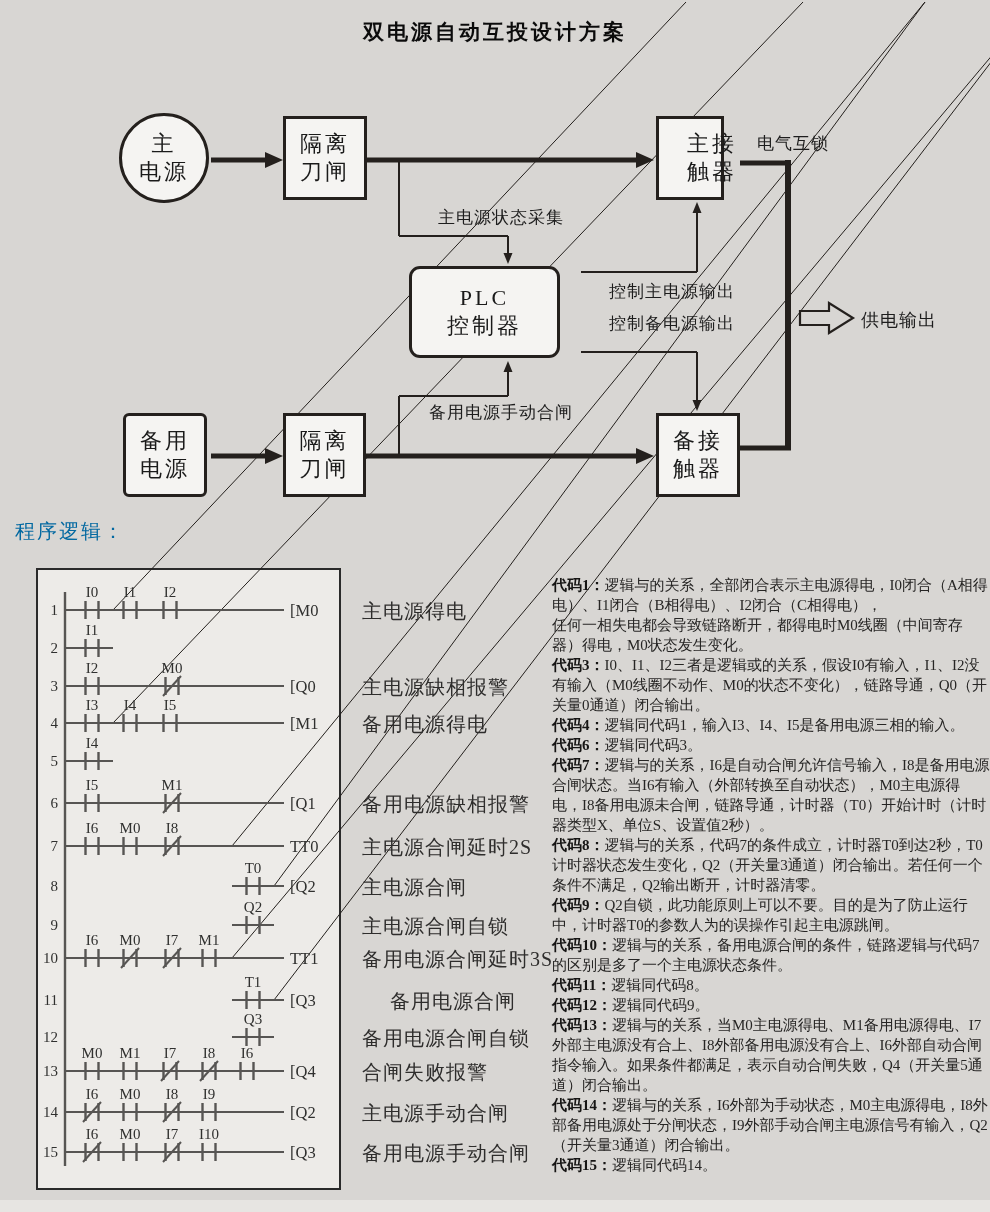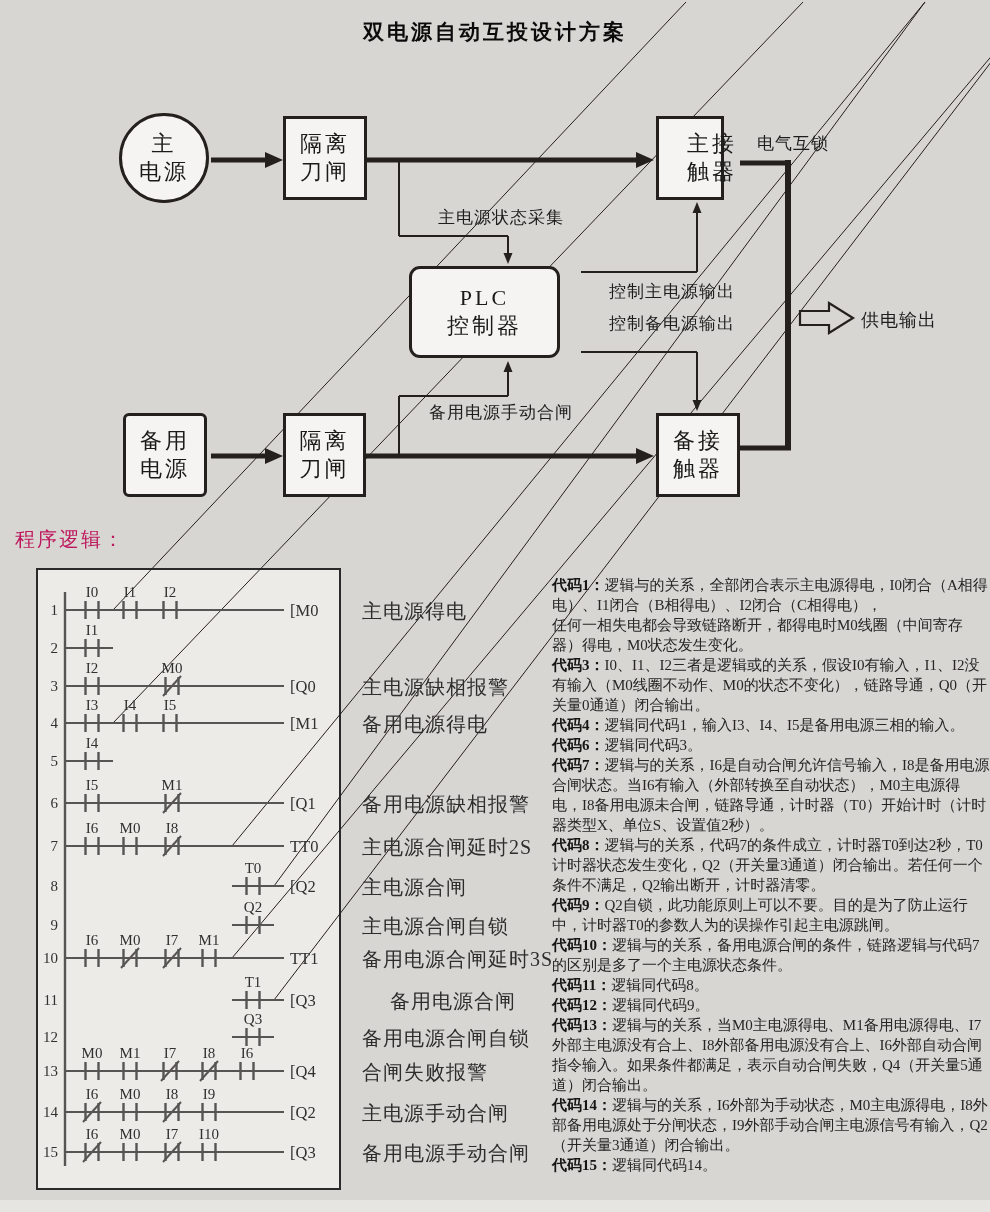--- a/index.html
+++ b/index.html
@@ -9,21 +9,21 @@
          font-family:"Liberation Sans", sans-serif; font-weight:bold; font-size:21px; color:#0b0b0b; letter-spacing:3px;}
   .node{position:absolute; box-sizing:border-box; background:#f5f4f2; border:3px solid #24201d;
         display:flex; flex-direction:column; align-items:center; justify-content:center;
         font-size:22px; line-height:28px; letter-spacing:3px; color:#1a1a1a; text-align:center; z-index:3;}
   .node span{display:block; white-space:nowrap;}
   .circle{border-radius:50%;}
   .rnd{border-radius:6px;}
   .plc{border-radius:11px; border-width:3px;}
   .dlabel{position:absolute; font-size:17px; color:#1d1d1d; white-space:nowrap; z-index:3; letter-spacing:1px;}
   .dlabel.big{font-size:18px;}
-  .section-label{position:absolute; left:15px; top:518px; font-size:20px; color:#be185d; letter-spacing:2px;margin-top:8px;}
+  .section-label{position:absolute; left:15px; top:518px; font-size:20px; color:#0369a1; letter-spacing:2px;}
   .ladder-frame{position:absolute; left:36px; top:568px; width:305px; height:622px; box-sizing:border-box;
                 background:#edebe8; border:2px solid #2a2a2a; z-index:1;}
   #overlay{position:absolute; left:0; top:0; z-index:2; pointer-events:none;}
   #overlay text{font-family:"Liberation Serif", serif; fill:#30302f;}
   .rung-annotation{position:absolute; left:362px; font-size:20px; color:#2e2d2c; white-space:nowrap; z-index:3; letter-spacing:1px;}
   .notes{position:absolute; left:552px; top:575px; width:438px; z-index:3;
          font-size:15px; line-height:20px; color:#262524;}
   .note{white-space:pre-wrap;}
   .note b{font-weight:bold; color:#161514;}
   .bottom-strip{position:absolute; left:0; bottom:0; width:100%; height:12px; background:#e7e5e2; z-index:0;}

